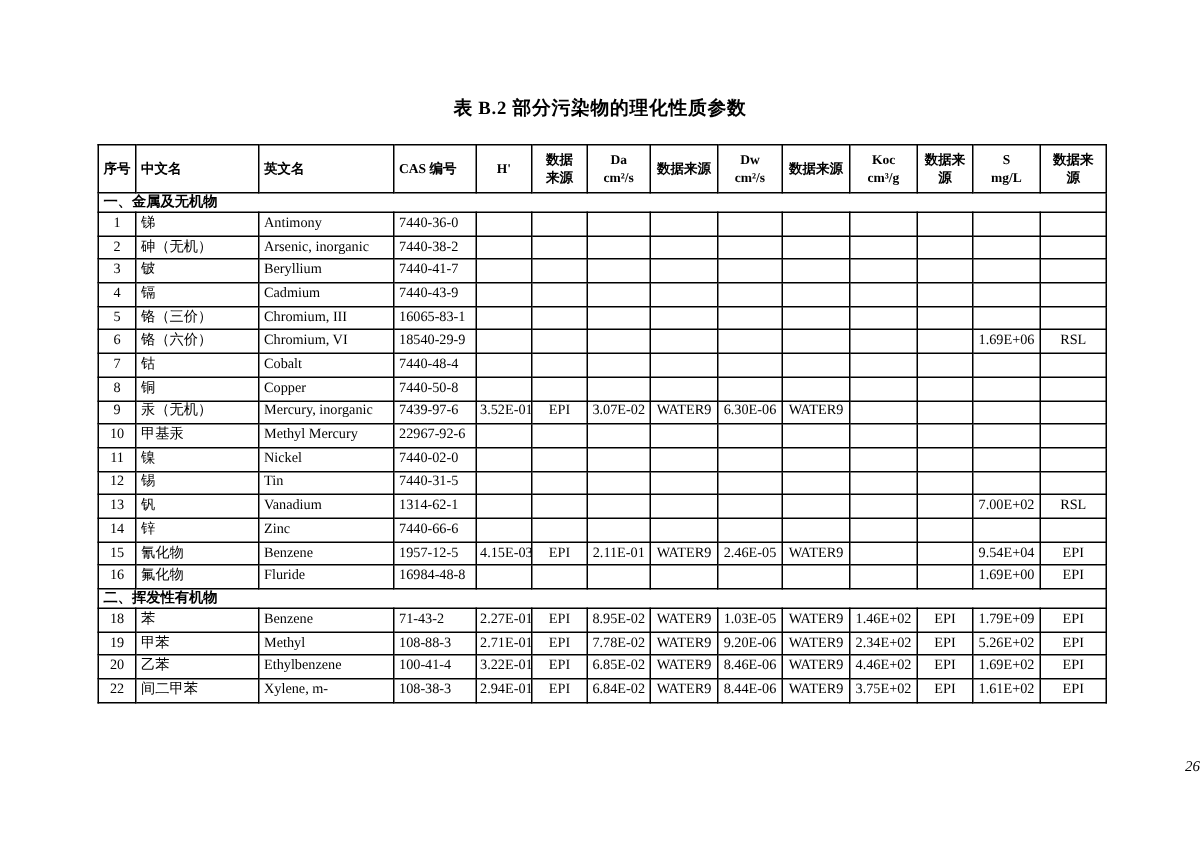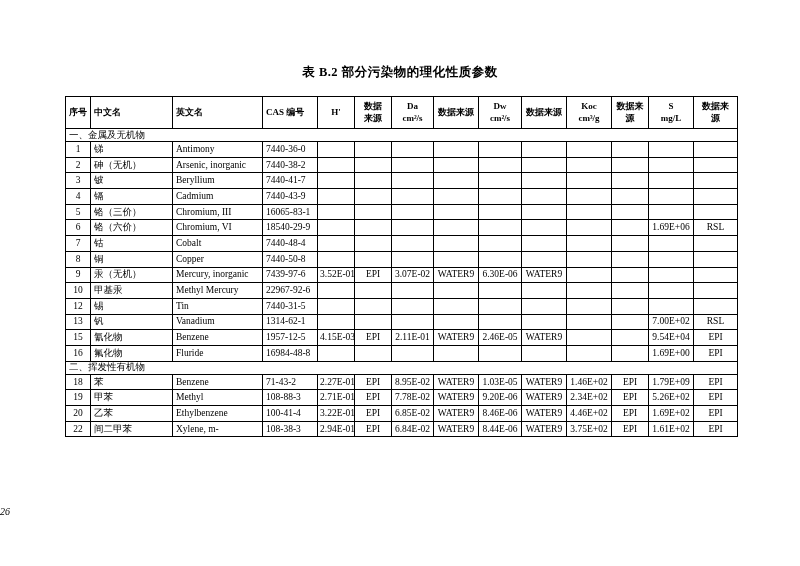--- a/index.html
+++ b/index.html
@@ -50,30 +50,30 @@
     height: 32px;
     white-space: pre-line;
     line-height: 1.25;
   }
   table.params thead th.al { text-align: left; padding-left: 3px; }
   table.params tbody td.al { text-align: left; padding-left: 3px; }
   table.params tbody tr { height: 15.7px; }
   table.params tbody tr.section { height: 13px; }
   table.params tbody tr.section td {
     text-align: left;
-    font-weight: normal;
+    font-weight: bold;
     font-size: 9.5px;
     padding-left: 3px;
   }
   .page-number {
     position: absolute;
     top: 506px;
     left: 0;
     width: 100%;
-    text-align: left;
+    text-align: right;
     font-size: 10px;
     font-style: italic;
   }
 </style>
 </head>
 <body>
 
 <div class="page">
   <div class="doc-title">表 B.2 部分污染物的理化性质参数</div>
 
@@ -277,20 +277,36 @@
           <td></td>
           <td></td>
           <td></td>
           <td></td>
           <td></td>
           <td></td>
           <td></td>
           <td></td>
         </tr>
         <tr>
+          <td>11</td>
+          <td class="al">镍</td>
+          <td class="al">Nickel</td>
+          <td class="al">7440-02-0</td>
+          <td></td>
+          <td></td>
+          <td></td>
+          <td></td>
+          <td></td>
+          <td></td>
+          <td></td>
+          <td></td>
+          <td></td>
+          <td></td>
+        </tr>
+        <tr>
           <td>12</td>
           <td class="al">锡</td>
           <td class="al">Tin</td>
           <td class="al">7440-31-5</td>
           <td></td>
           <td></td>
           <td></td>
           <td></td>
           <td></td>
           <td></td>
@@ -307,20 +323,36 @@
           <td></td>
           <td></td>
           <td></td>
           <td></td>
           <td></td>
           <td></td>
           <td></td>
           <td></td>
           <td>7.00E+02</td>
           <td>RSL</td>
+        </tr>
+        <tr>
+          <td>14</td>
+          <td class="al">锌</td>
+          <td class="al">Zinc</td>
+          <td class="al">7440-66-6</td>
+          <td></td>
+          <td></td>
+          <td></td>
+          <td></td>
+          <td></td>
+          <td></td>
+          <td></td>
+          <td></td>
+          <td></td>
+          <td></td>
         </tr>
         <tr>
           <td>15</td>
           <td class="al">氰化物</td>
           <td class="al">Benzene</td>
           <td class="al">1957-12-5</td>
           <td>4.15E-03</td>
           <td>EPI</td>
           <td>2.11E-01</td>
           <td>WATER9</td>

